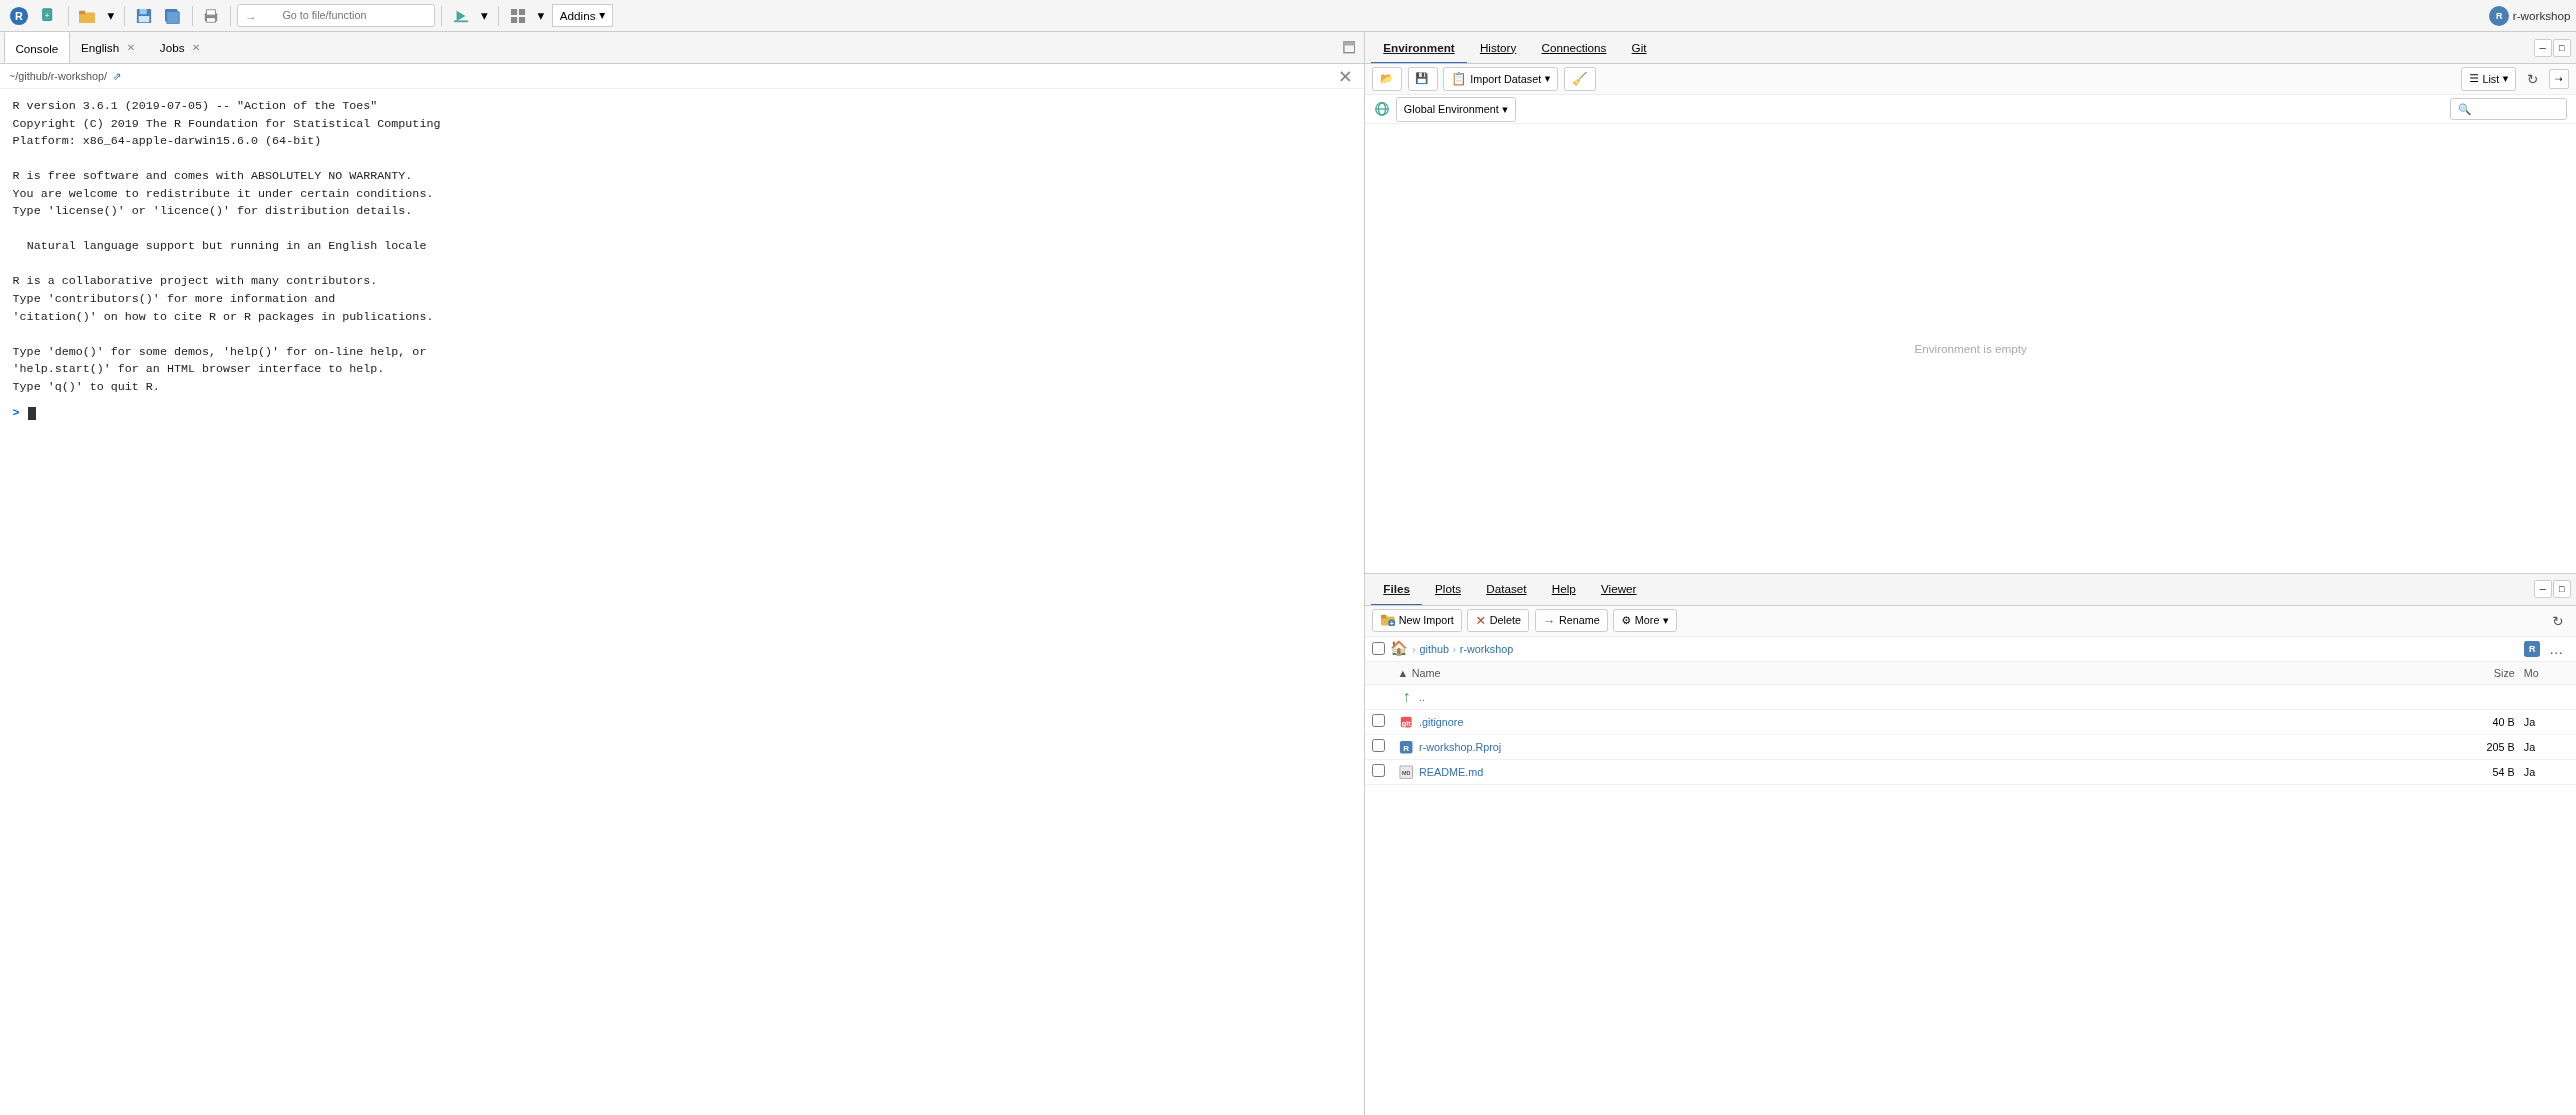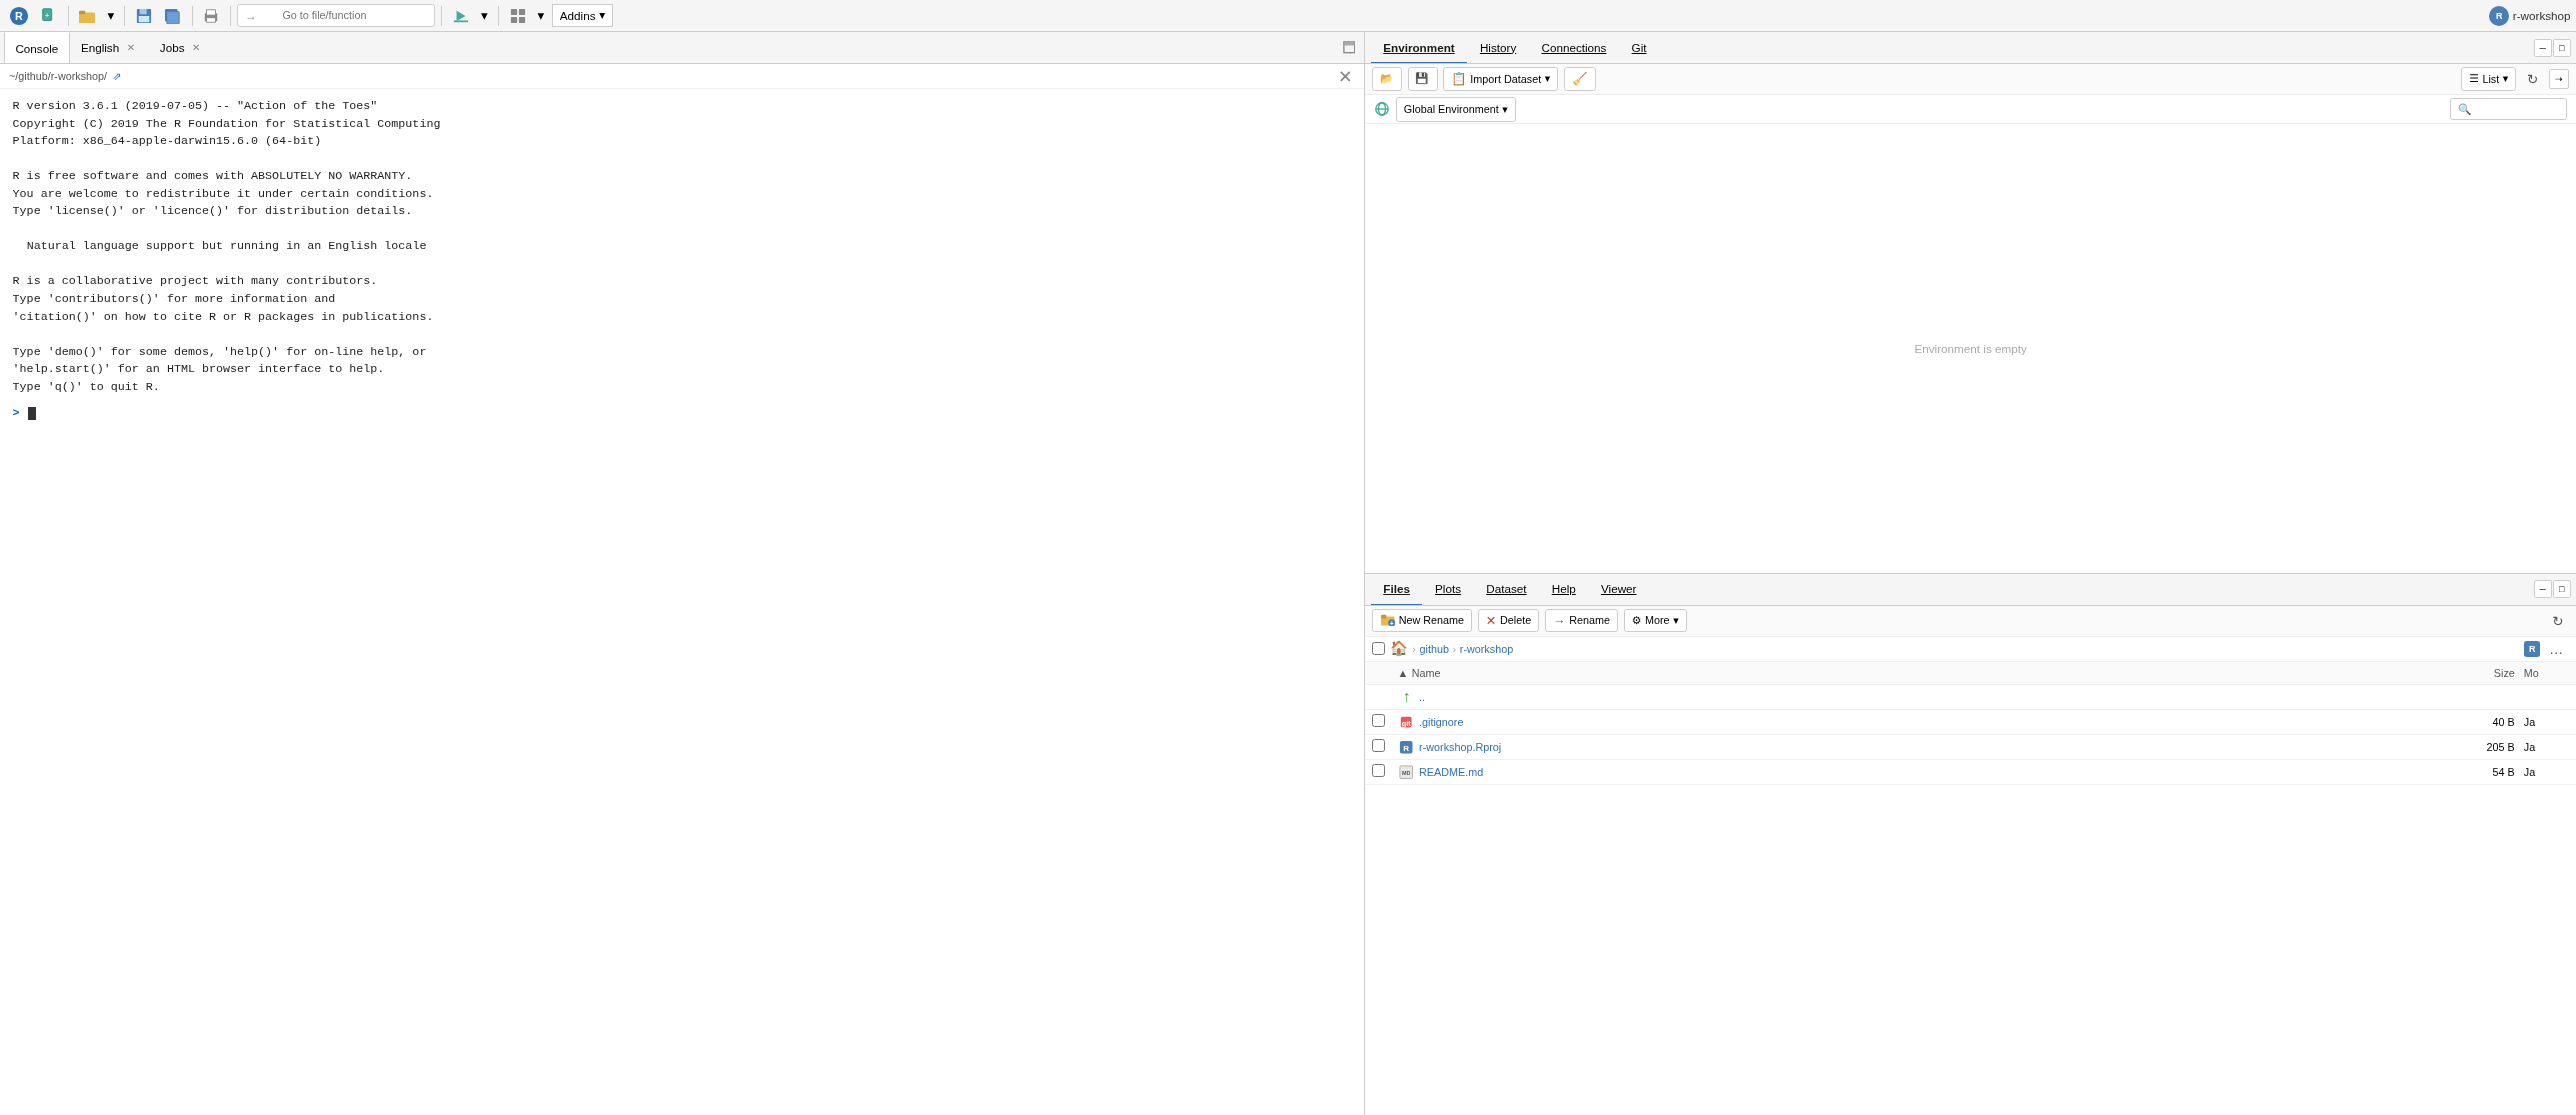--- a/index.html
+++ b/index.html
@@ -480,21 +480,21 @@
       <div class="files-toolbar">
         <button class="files-btn">
           <span>
             <svg width="14.4" height="12.6" viewBox="0 0 16 14" style="font-size:12px">
               <rect x="0" y="4" width="15" height="10" rx="1" fill="#e8b84b"></rect>
               <rect x="0" y="2" width="6" height="4" rx="1" fill="#c8943b"></rect>
               <circle cx="12" cy="11" r="4" fill="#4a7fb5"></circle>
               <text x="12" y="14" text-anchor="middle" fill="white" font-size="7" font-weight="bold">+</text>
             </svg>
           </span>
-          <span>New Rename</span>
+          <span>New Import</span>
         </button>
         <button class="files-btn">
           <span style="color:#c0392b; font-size:12.6px;">✕</span>
           <span>Delete</span>
         </button>
         <button class="files-btn">
           <span style="color:#3070b3; font-size:12.6px;">→</span>
           <span>Rename</span>
         </button>
         <button class="files-btn">

